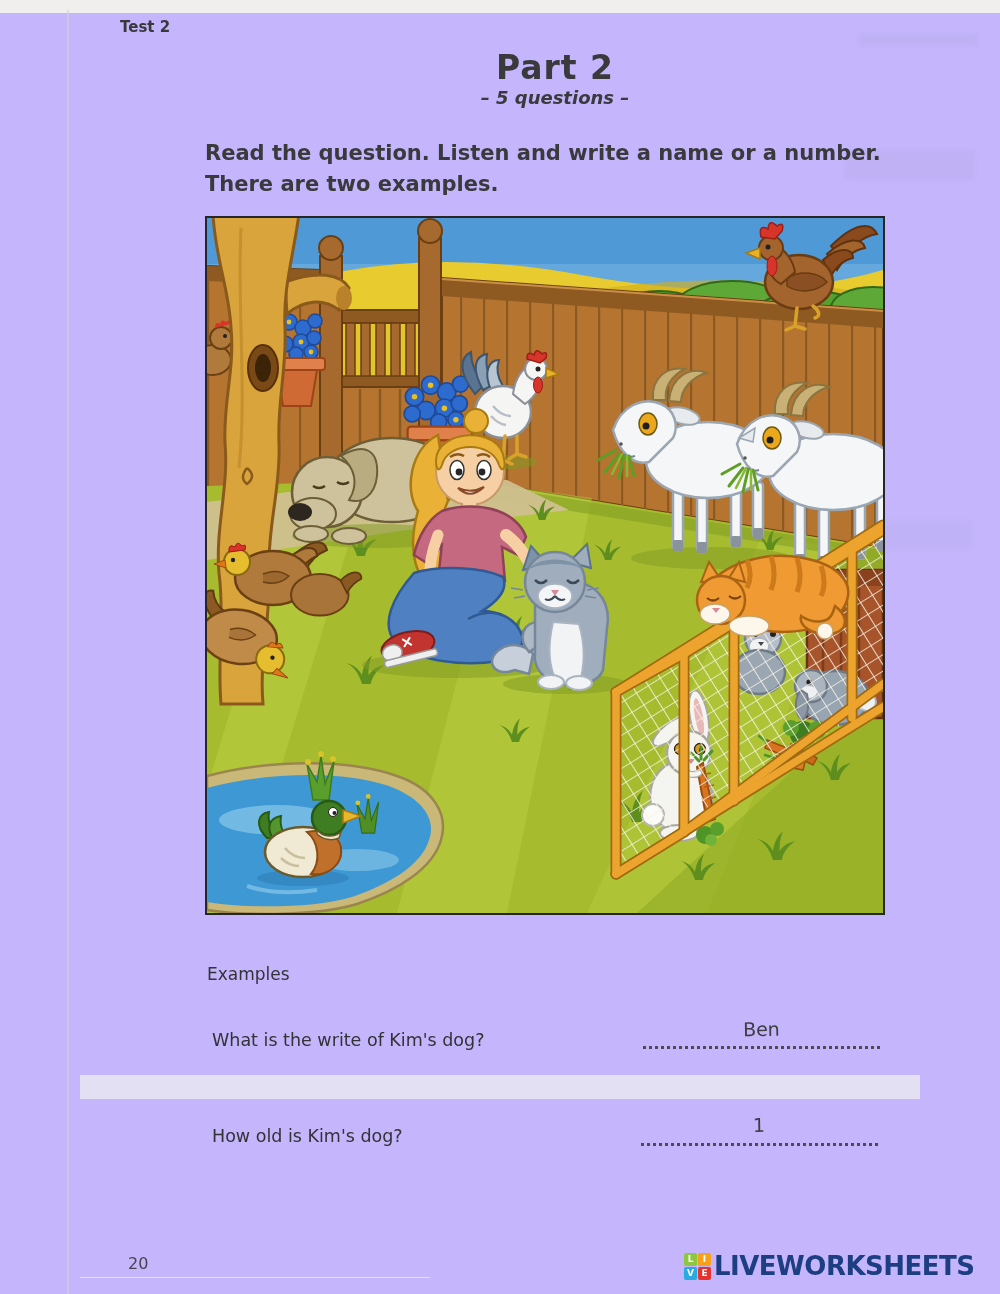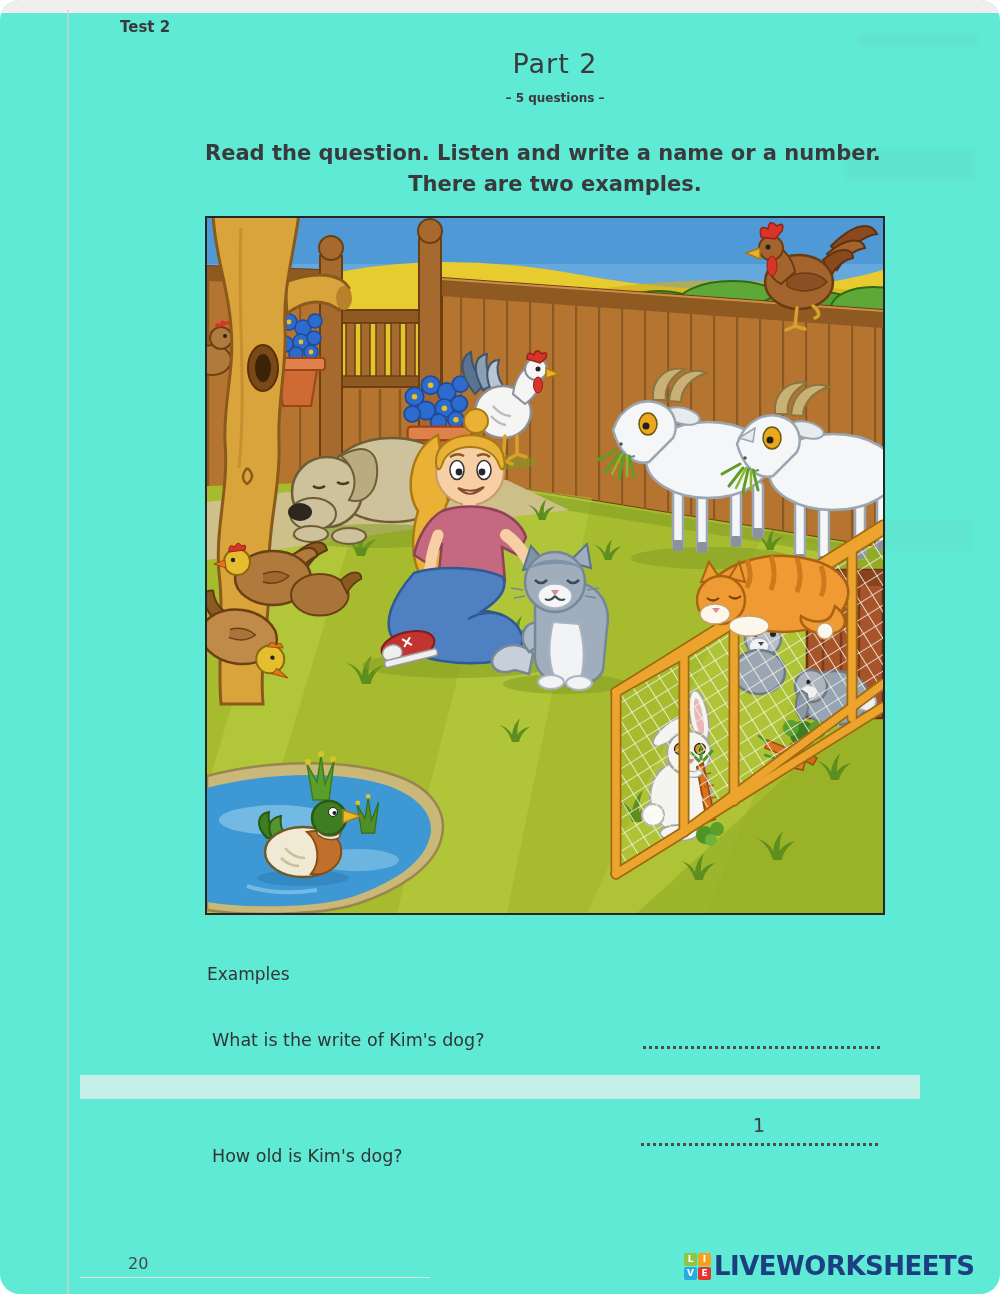--- a/index.html
+++ b/index.html
@@ -1,32 +1,32 @@
 <!DOCTYPE html>
 <html><head>
 <meta charset="utf-8">
 <style>
   html,body{margin:0;padding:0;background:#ffffff;}
-  .page{position:relative;width:1000px;height:1294px;background:#5eead4;overflow:hidden;
-        font-family:"DejaVu Sans", sans-serif;color:#3c3c3e;border-radius:20px;}
+  .page{position:relative;width:1000px;height:1294px;background:#c4b5fd;overflow:hidden;
+        font-family:"DejaVu Sans", sans-serif;color:#3c3c3e;}
   .topband{position:absolute;left:0;top:0;width:1000px;height:13px;background:#f1efee;}
   .scanline{position:absolute;left:67px;top:10px;width:2px;height:1284px;background:#d2d2d2;opacity:.65;}
   .bleed{position:absolute;background:#777;opacity:.06;filter:blur(2px);border-radius:3px;}
   .test-label{position:absolute;left:120px;top:18px;font-size:15px;font-weight:bold;color:#39393b;}
   .titlewrap{position:absolute;left:155px;top:48px;width:800px;text-align:center;}
-  .title{font-size:27px;font-weight:400;color:#3a3a3d;letter-spacing:1px;}
-  .subtitle{margin-top:12px;font-size:12px;font-weight:bold;color:#3a3a3d;}
+  .title{font-size:33px;font-weight:700;color:#3a3a3d;letter-spacing:1px;}
+  .subtitle{margin-top:0;font-size:18px;font-weight:bold;color:#3a3a3d;font-style:italic;}
   .instr{position:absolute;left:205px;width:700px;font-size:21px;font-weight:bold;color:#3a3a3d;}
-  .i1{top:141px;} .i2{top:172px;text-align:center;}
+  .i1{top:141px;} .i2{top:172px;}
   .illo{position:absolute;left:205px;top:216px;width:676px;height:695px;border:2px solid #262626;
         background:#fff;box-sizing:content-box;}
   .illo svg{display:block;}
   .examples-h{position:absolute;left:207px;top:964px;font-size:17px;font-weight:normal;color:#343436;}
   .question{position:absolute;left:212px;font-size:17.5px;color:#333335;}
-  .q1{top:1030px;} .q2{top:1126px;margin-top:20px;}
+  .q1{top:1030px;} .q2{top:1126px;}
   .answer-area{position:absolute;width:237px;text-align:center;}
   .a1{left:643px;top:1018px;} .a2{left:641px;top:1114px;}
   .answer-text{display:inline-block;font-size:19px;color:#3d3d3f;transform:rotate(-1deg);}
   .answer-line{position:absolute;height:0;border-bottom:3px dotted #4c4c4c;width:237px;}
   .l1{left:643px;top:1046px;} .l2{left:641px;top:1143px;}
   .faintband{position:absolute;left:80px;top:1075px;width:840px;height:24px;background:#f2f2f0;opacity:.7;}
   .page-num{position:absolute;left:128px;top:1254px;font-size:16px;color:#46464a;}
   .footline{position:absolute;left:80px;top:1277px;width:350px;height:1px;background:#e3e3e1;}
   .logo{position:absolute;left:684px;top:1251px;display:flex;align-items:center;}
   .logo-squares{display:grid;grid-template-columns:13px 13px;grid-template-rows:13px 13px;gap:1px;margin-right:3px;}
@@ -576,20 +576,23 @@
       <ellipse cx="40" cy="78" rx="15" ry="10" fill="#fdf6ea" stroke="#c9a26a" stroke-width="1.5"></ellipse>
       <polygon points="37,72 45,72 41,77" fill="#d88a96"></polygon>
       <ellipse cx="74" cy="90" rx="20" ry="10" fill="#fdf6ea" stroke="#c9a26a" stroke-width="1.5"></ellipse>
     </g>
   </svg>
   </div>
 
   <div class="examples-h">Examples</div>
 
   <div class="question q1">What is the write of Kim's dog?</div>
+  <div class="answer-area a1">
+    <span class="answer-text">Ben</span>
+  </div>
   <div class="answer-line l1"></div>
 
   <div class="question q2">How old is Kim's dog?</div>
   <div class="answer-area a2">
     <span class="answer-text">1</span>
   </div>
   <div class="answer-line l2"></div>
 
   <div class="faintband"></div>
 

